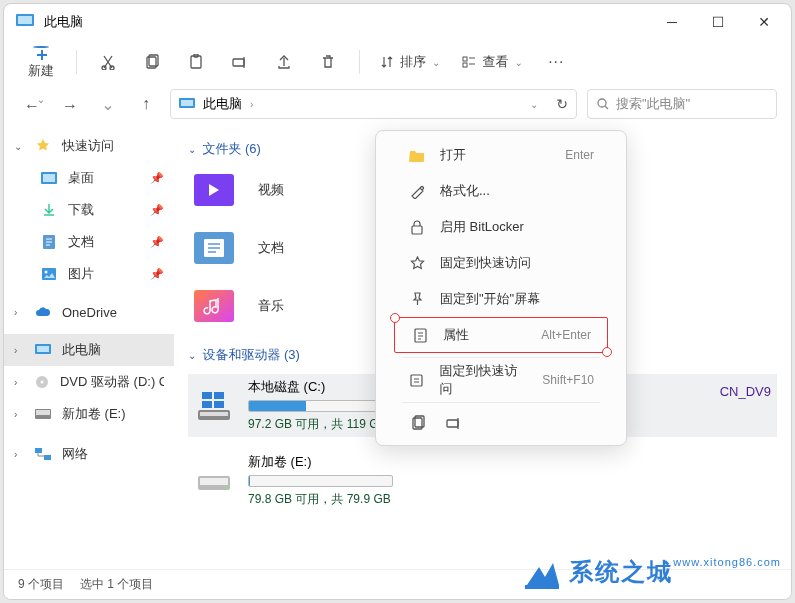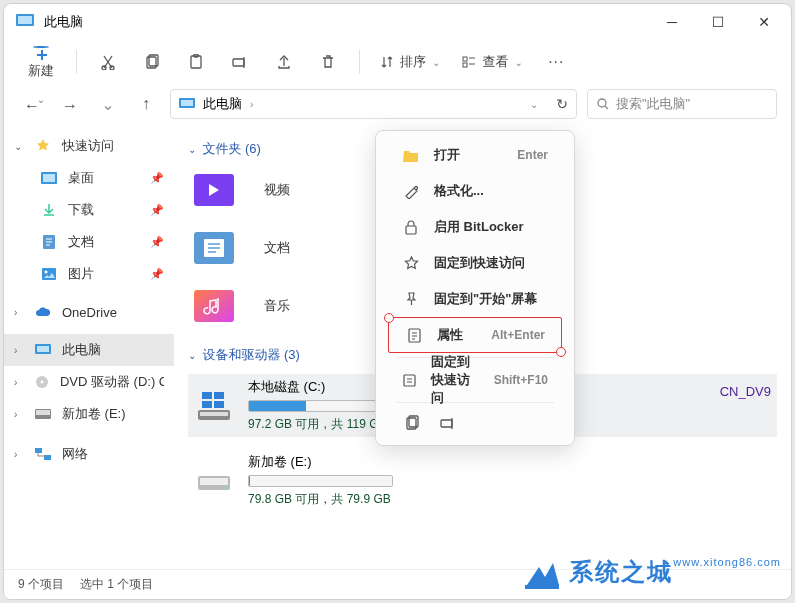--- a/index.html
+++ b/index.html
@@ -27,33 +27,33 @@
 .search-bar { width: 190px; height: 30px; border: 1px solid #ddd; border-radius: 4px; display: flex; align-items: center; padding: 0 8px; gap: 6px; color: #888; font-size: 13px; }
 .body-row { display: flex; height: calc(100% - 150px); }
 .sidebar { width: 170px; padding: 6px 0; }
 .side-item { display: flex; align-items: center; height: 32px; padding: 0 10px; gap: 10px; font-size: 13px; color: #333; }
 .side-item.child { padding-left: 36px; }
 .side-item.selected { background: #e8e8e8; }
 .side-item .expand { width: 10px; color: #666; font-size: 10px; }
 .side-icon { width: 18px; height: 18px; display: flex; align-items: center; justify-content: center; }
 .content { flex: 1; padding: 10px 14px; position: relative; }
 .section-header { display: flex; align-items: center; gap: 6px; font-size: 13px; color: #2a5cad; margin: 6px 0 10px; }
-.item-row { display: flex; align-items: center; gap: 30px; padding: 4px 6px; border-radius: 4px; }
+.item-row { display: flex; align-items: center; gap: 24px; padding: 4px 6px; border-radius: 4px; }
 .folder-icon { width: 40px; height: 36px; display: flex; align-items: center; justify-content: center; border-radius: 4px; }
 .item-text { font-size: 13px; color: #333; }
 .drive-block { margin-bottom: 12px; }
 .drive-row { display: flex; align-items: center; gap: 14px; padding: 4px 6px; }
 .drive-row.selected { background: #eef0f2; }
 .drive-icon { width: 40px; height: 36px; display: flex; align-items: center; justify-content: center; }
 .drive-info { flex: 1; }
 .drive-name { font-size: 13px; }
 .drive-bar { width: 145px; height: 12px; border: 1px solid #bbb; border-radius: 2px; margin: 4px 0; position: relative; overflow: hidden; background: #f5f5f5; }
 .drive-fill { height: 100%; background: #3a96dd; }
 .drive-sub { font-size: 12px; color: #14532d; }
-.ctx-menu { position: absolute; left: 371px; top: 126px; width: 200px; background: #fcfcfc; border: 1px solid #d8d8d8; border-radius: 8px; box-shadow: 0 6px 24px rgba(0,0,0,0.15); padding: 6px 10px; z-index: 10; font-weight: bold; }
+.ctx-menu { position: absolute; left: 371px; top: 126px; width: 252px; background: #fcfcfc; border: 1px solid #d8d8d8; border-radius: 8px; box-shadow: 0 6px 24px rgba(0,0,0,0.15); padding: 6px 16px; z-index: 10; }
 .ctx-item { display: flex; align-items: center; height: 36px; padding: 0 16px; gap: 14px; font-size: 13px; color: #333; }
 .ctx-item .icon-slot { width: 18px; display: flex; align-items: center; justify-content: center; }
 .ctx-item .shortcut { margin-left: auto; color: #888; font-size: 12px; }
 .ctx-item.highlighted { border: 1.5px solid #e63232; border-radius: 2px; margin: 0 2px; position: relative; }
 .ctx-item.highlighted::before, .ctx-item.highlighted::after { content:""; position:absolute; width:8px; height:8px; border:1.5px solid #e63232; border-radius:50%; background:#fff; }
 .ctx-item.highlighted::before { left:-5px; top:-5px; }
 .ctx-item.highlighted::after { right:-5px; bottom:-5px; }
 .ctx-sep { height: 1px; background: #eaeaea; margin: 4px 10px; }
 .ctx-icons-row { display: flex; gap: 20px; padding: 8px 18px; }
 .status-bar { position: absolute; bottom: 0; left: 0; right: 0; height: 30px; display: flex; align-items: center; padding: 0 14px; gap: 16px; font-size: 12px; color: #555; border-top: 1px solid #eee; background: #fff; }

